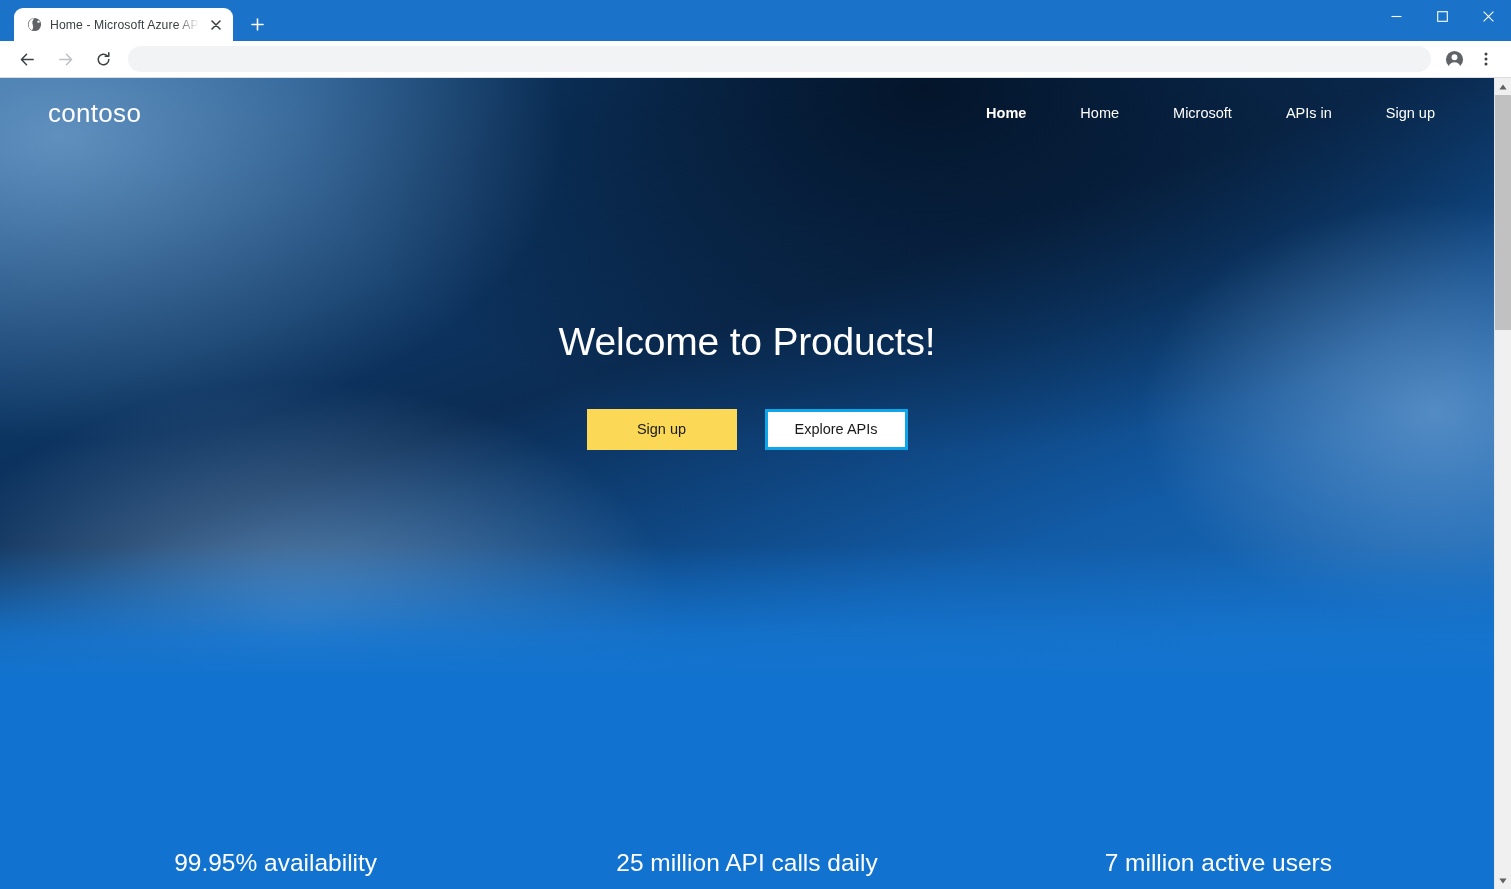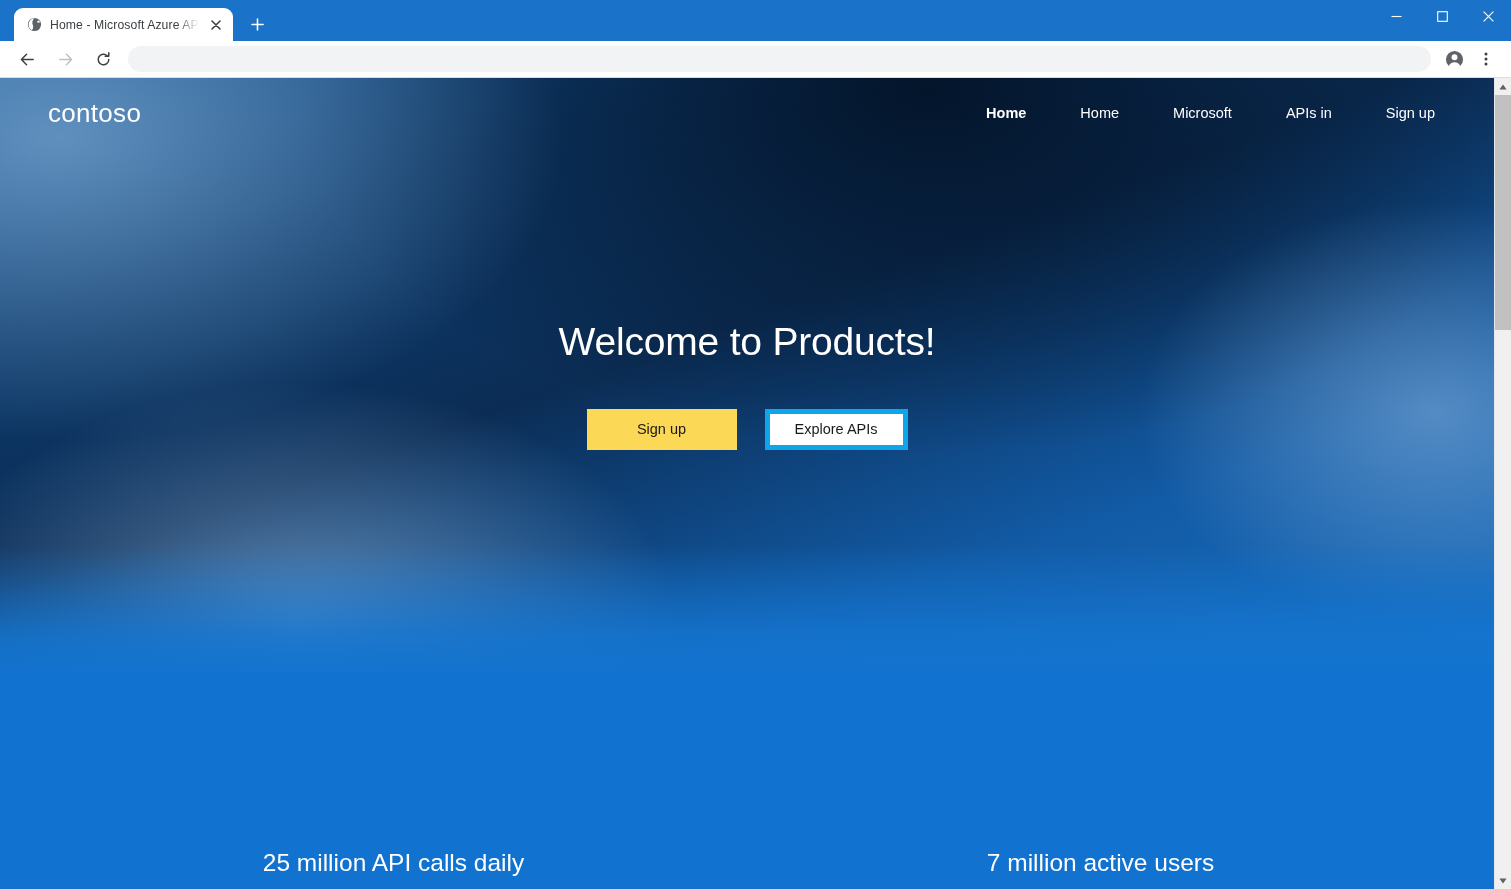--- a/index.html
+++ b/index.html
@@ -256,21 +256,21 @@
   }
   .btn-primary {
     width: 150px; height: 41px;
     background: #fbd856;
     color: #1a1a1a;
   }
   .btn-secondary {
     width: 143px; height: 41px;
     background: #ffffff;
     color: #1a1a1a;
-    border: 5px solid #0ea5e9;
+    border: 3px solid #0ea5e9;
   }
 
   
   .stats {
     position: absolute;
     left: 0; right: 0;
     top: 770px;
     display: flex;
     z-index: 4;
     padding: 0 40px;
@@ -422,20 +422,24 @@
       <div class="hero-content">
         <h1 class="hero-title">Welcome to Products!</h1>
         <div class="hero-actions">
           <button class="btn btn-primary">Sign up</button>
           <button class="btn btn-secondary">Explore APIs</button>
         </div>
       </div>
 
       <div class="stats">
         <div class="stat">
+          <div class="stat-value">99.95% availability</div>
+
+        </div>
+        <div class="stat">
           <div class="stat-value">25 million API calls daily</div>
 
         </div>
         <div class="stat">
           <div class="stat-value">7 million active users</div>
 
         </div>
       </div>
 
     </div>

